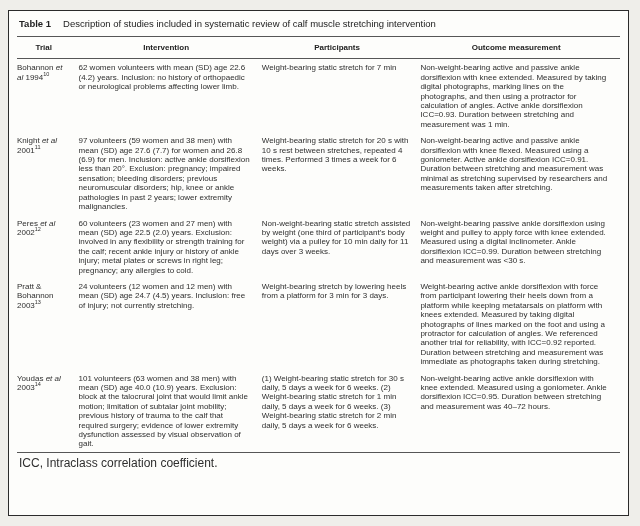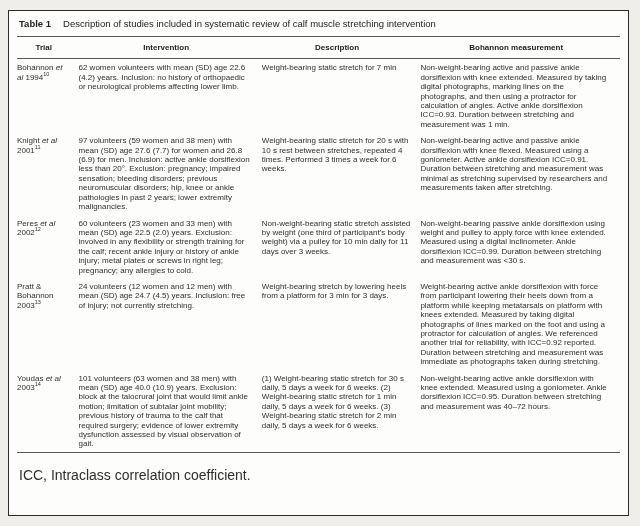--- a/index.html
+++ b/index.html
@@ -62,25 +62,24 @@
   .study-table tbody {
     border-bottom: 1.2px solid #565656;
   }
   .etal { font-style: italic; }
   sup.ref {
     font-size: 5.5px;
     vertical-align: super;
     line-height: 0;
   }
   .footnote {
-    font-size: 14px;
+    font-size: 12px;
     line-height: 10px;
     padding: 5px 2px 6px 2px;
     color: #2e2e2e;
-    margin-top: 12px;
   }
 </style>
 </head>
 <body>
 
 <div class="table-box">
   <div class="table-title">
     <span class="title-label">Table 1</span><span>Description of studies included in systematic review of calf muscle stretching intervention</span>
   </div>
 
@@ -88,40 +87,40 @@
     <colgroup>
       <col class="c-trial">
         <col class="c-part">
         <col class="c-int">
         <col class="c-out">
     </colgroup>
     <thead>
       <tr>
         <th>Trial</th>
         <th>Intervention</th>
-        <th>Description</th>
-        <th>Bohannon measurement</th>
+        <th>Participants</th>
+        <th>Outcome measurement</th>
       </tr>
     </thead>
     <tbody>
         <tr>
           <td>Bohannon <span class="etal">et al</span> 1994<sup class="ref">10</sup></td>
           <td>62 women volunteers with mean (SD) age 22.6 (4.2) years. Inclusion: no history of orthopaedic or neurological problems affecting lower limb.</td>
           <td>Weight-bearing static stretch for 7 min</td>
           <td>Non-weight-bearing active and passive ankle dorsiflexion with knee extended. Measured by taking digital photographs, marking lines on the photographs, and then using a protractor for calculation of angles. Active ankle dorsiflexion ICC=0.93. Duration between stretching and measurement was 1 min.</td>
         </tr>
         <tr>
           <td>Knight <span class="etal">et al</span> 2001<sup class="ref">11</sup></td>
           <td>97 volunteers (59 women and 38 men) with mean (SD) age 27.6 (7.7) for women and 26.8 (6.9) for men. Inclusion: active ankle dorsiflexion less than 20°. Exclusion: pregnancy; impaired sensation; bleeding disorders; previous neuromuscular disorders; hip, knee or ankle pathologies in past 2 years; lower extremity malignancies.</td>
           <td>Weight-bearing static stretch for 20 s with 10 s rest between stretches, repeated 4 times. Performed 3 times a week for 6 weeks.</td>
           <td>Non-weight-bearing active and passive ankle dorsiflexion with knee flexed. Measured using a goniometer. Active ankle dorsiflexion ICC=0.91. Duration between stretching and measurement was minimal as stretching supervised by researchers and measurements taken after stretching.</td>
         </tr>
         <tr>
           <td>Peres <span class="etal">et al</span> 2002<sup class="ref">12</sup></td>
-          <td>60 volunteers (23 women and 33 men) with mean (SD) age 22.5 (2.0) years. Exclusion: involved in any flexibility or strength training for the calf; recent ankle injury or history of ankle injury; metal plates or screws in right leg; pregnancy; any allergies to cold.</td>
+          <td>60 volunteers (23 women and 27 men) with mean (SD) age 22.5 (2.0) years. Exclusion: involved in any flexibility or strength training for the calf; recent ankle injury or history of ankle injury; metal plates or screws in right leg; pregnancy; any allergies to cold.</td>
           <td>Non-weight-bearing static stretch assisted by weight (one third of participant's body weight) via a pulley for 10 min daily for 11 days over 3 weeks.</td>
           <td>Non-weight-bearing passive ankle dorsiflexion using weight and pulley to apply force with knee extended. Measured using a digital inclinometer. Ankle dorsiflexion ICC=0.99. Duration between stretching and measurement was &lt;30 s.</td>
         </tr>
         <tr>
           <td>Pratt &amp; Bohannon 2003<sup class="ref">13</sup></td>
           <td>24 volunteers (12 women and 12 men) with mean (SD) age 24.7 (4.5) years. Inclusion: free of injury; not currently stretching.</td>
           <td>Weight-bearing stretch by lowering heels from a platform for 3 min for 3 days.</td>
           <td>Weight-bearing active ankle dorsiflexion with force from participant lowering their heels down from a platform while keeping metatarsals on platform with knees extended. Measured by taking digital photographs of lines marked on the foot and using a protractor for calculation of angles. We referenced another trial for reliability, with ICC=0.92 reported. Duration between stretching and measurement was immediate as photographs taken during stretching.</td>
         </tr>
         <tr>

